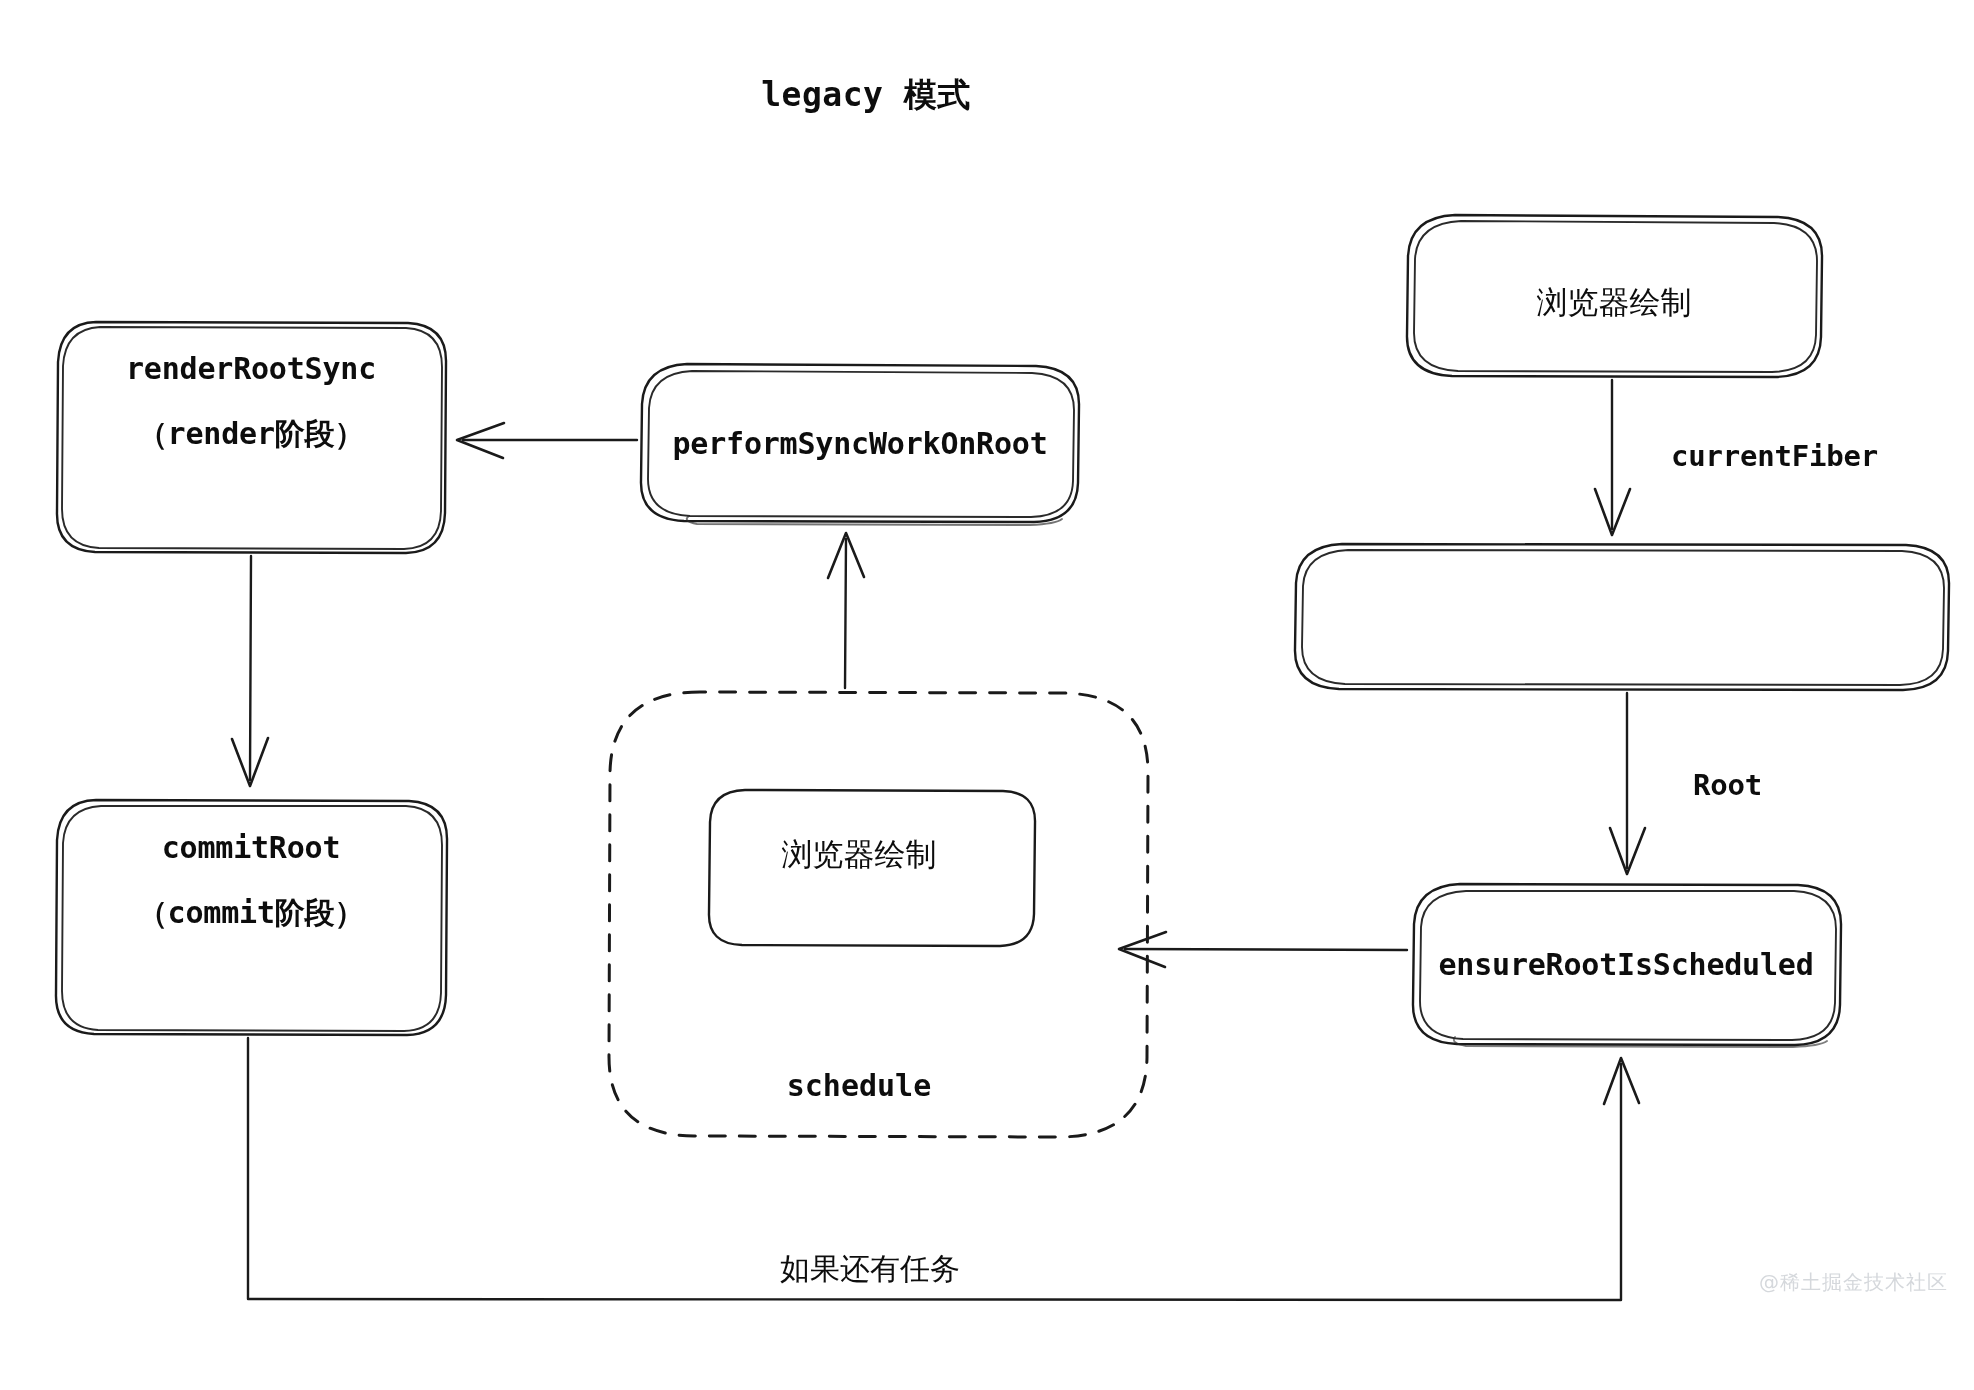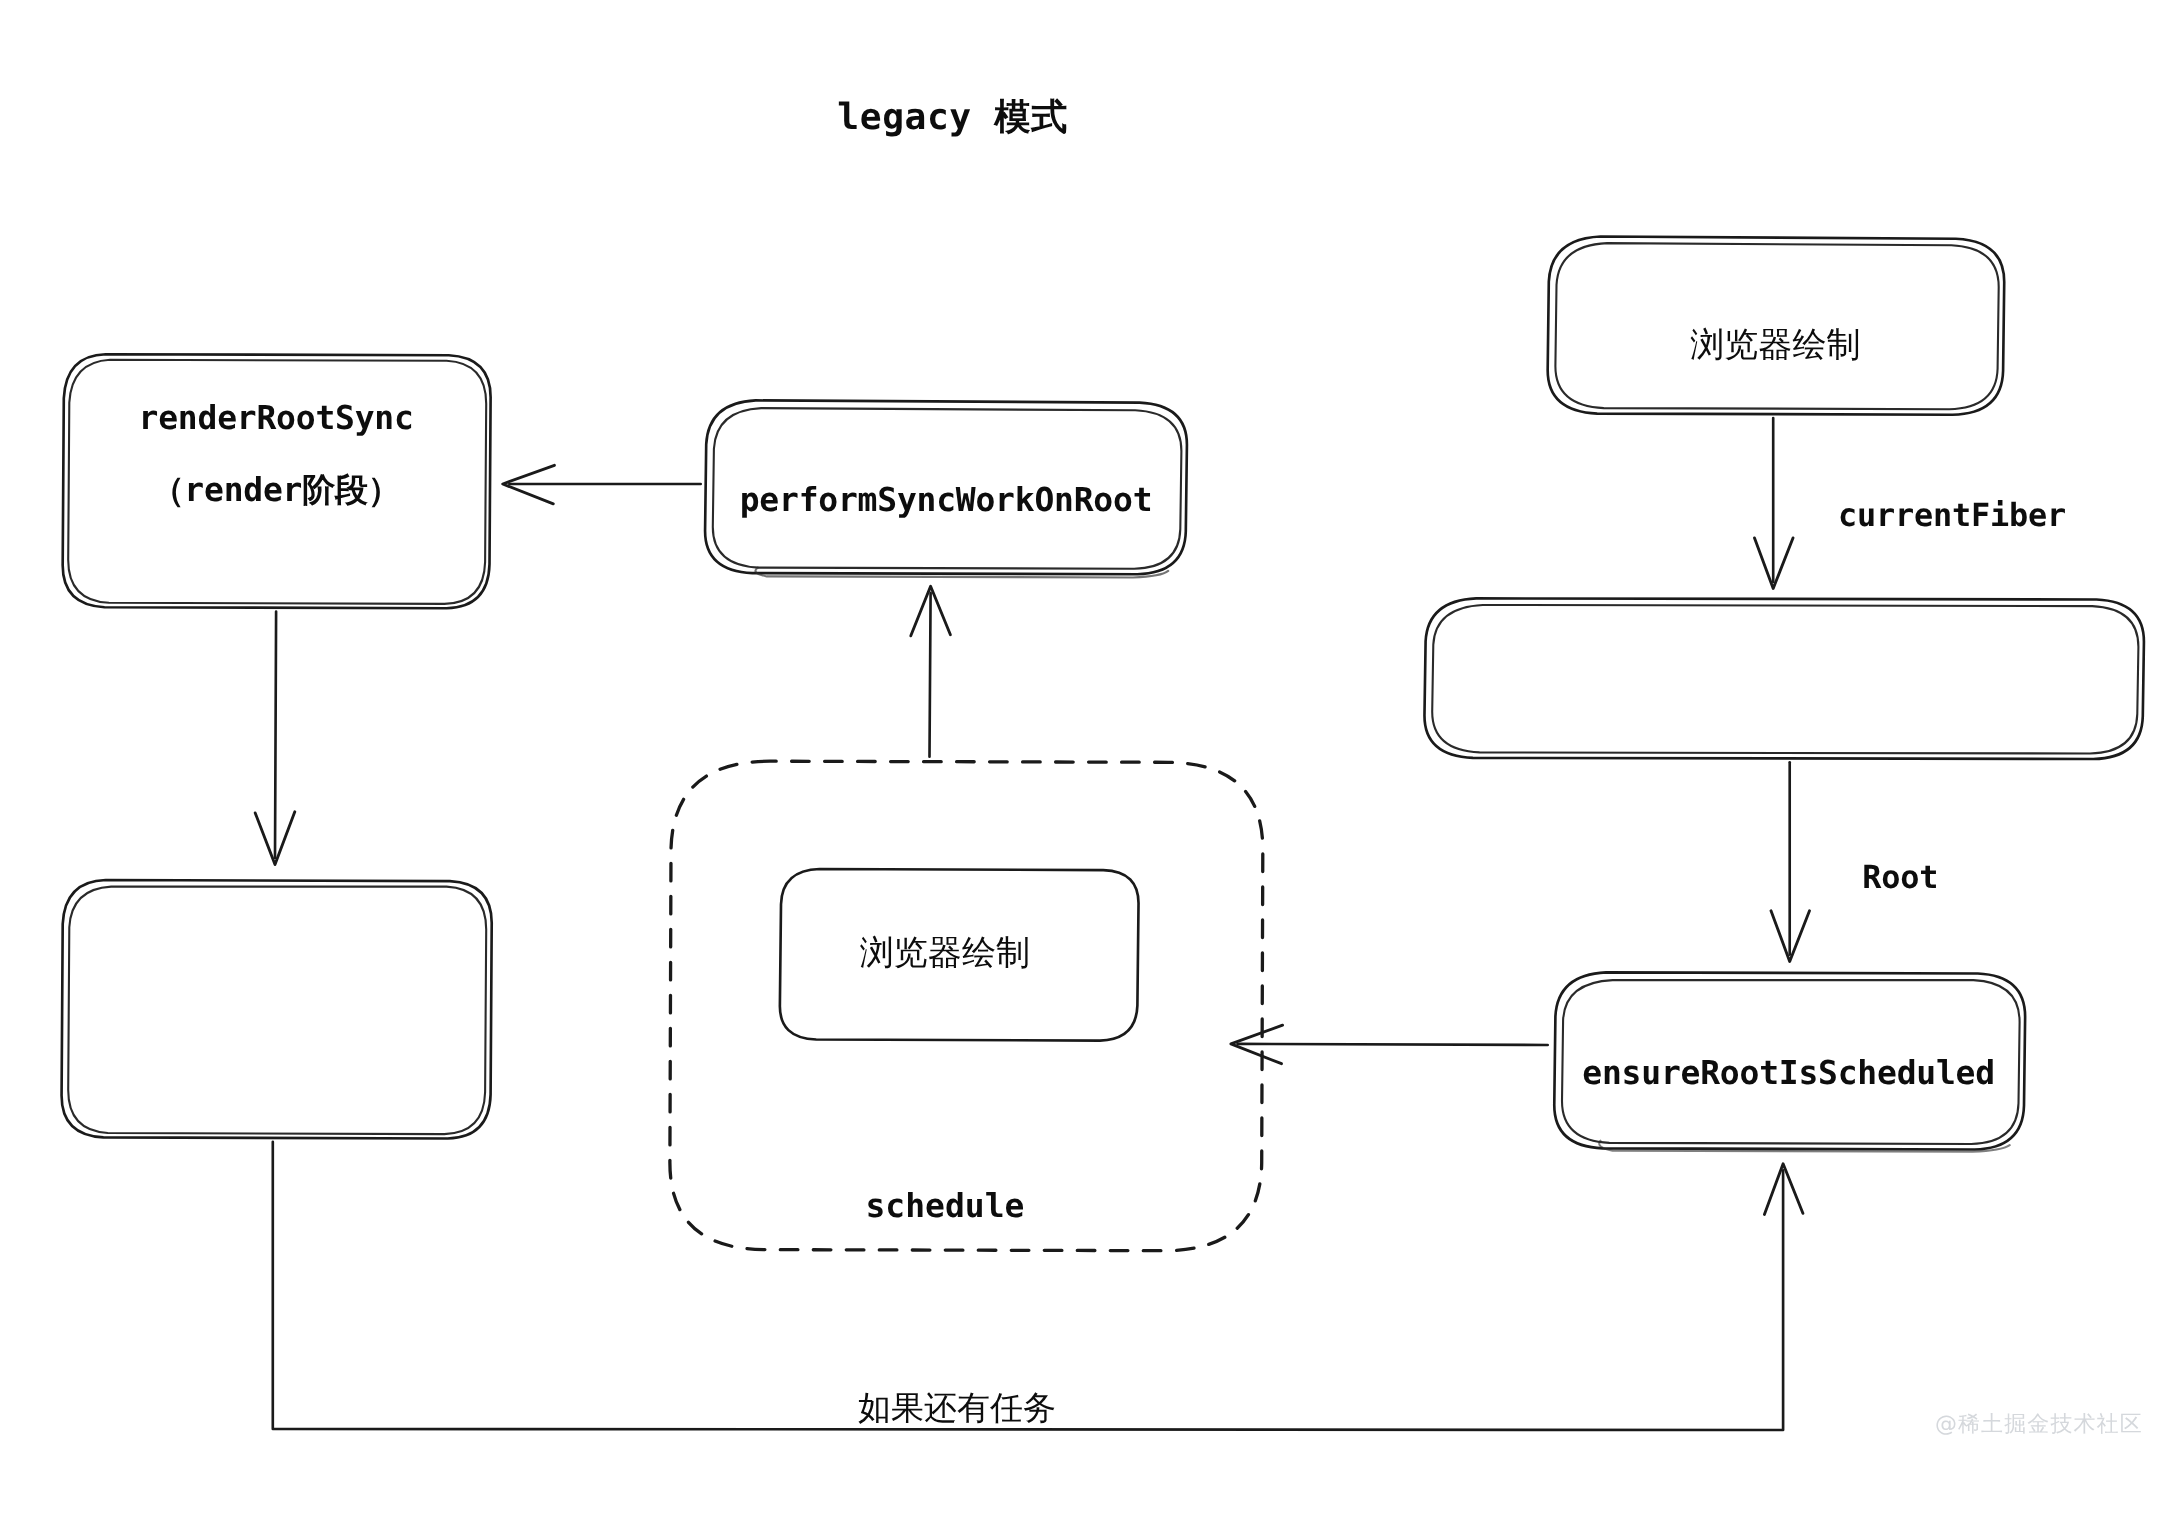--- a/index.html
+++ b/index.html
@@ -18,21 +18,21 @@
   #canvas {
     position: absolute;
     left: 0;
     top: 0;
     width: 1974px;
     height: 1390px;
   }
   .layer-text {
     position: absolute;
     left: 0;
-    top: 16px;
+    top: 4px;
     width: 1974px;
     height: 1314px;
     pointer-events: none;
   }
   .lbl {
     position: absolute;
     pointer-events: auto;
     white-space: nowrap;
     font-family: "DejaVu Sans Mono", "Liberation Mono", monospace;
     color: #0d0d0d;
@@ -186,20 +186,24 @@
 
 <div class="layer-text">
 
   <div class="lbl centered" id="diagram-title" style="left:866px; top:91px;">legacy 模式</div>
 
   <div class="lbl centered node-label" style="left:251px; top:398px;">
     <span>renderRootSync</span>
     <span class="sub">（render阶段）</span>
   </div>
 
+  <div class="lbl centered node-label" style="left:251px; top:877px;">
+    <span>commitRoot</span>
+    <span class="sub">（commit阶段）</span>
+  </div>
 
   <div class="lbl centered node-label" style="left:860px; top:440px;">performSyncWorkOnRoot</div>
 
   <div class="lbl centered node-label-cn" style="left:859px; top:850px;">浏览器绘制</div>
 
   <div class="lbl centered group-label" style="left:859px; top:1066px;margin-top:16px;">schedule</div>
 
   <div class="lbl centered node-label-cn" style="left:1614px; top:298px;">浏览器绘制</div>
 
   <div class="lbl centered node-label-2" style="left:1622px; top:617px;">

